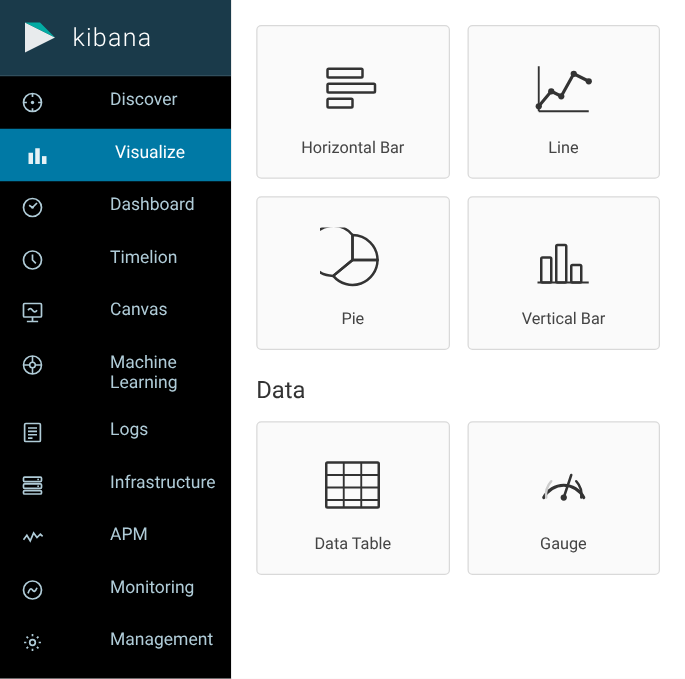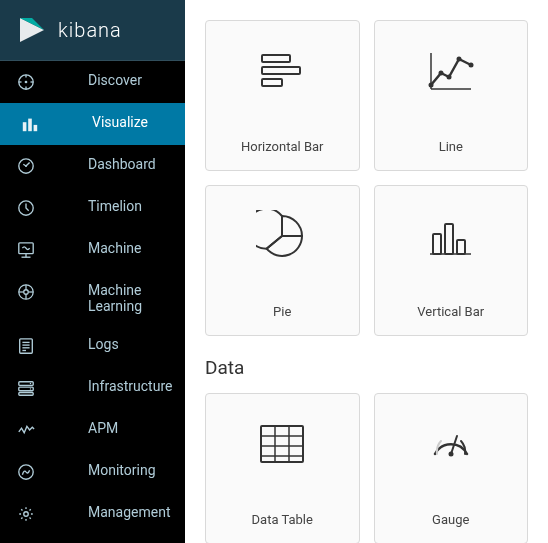--- a/index.html
+++ b/index.html
@@ -109,21 +109,20 @@
       border: 1px solid #d9d9d9;
       border-radius: 4px;
       background: #fafafa;
       display: flex;
       flex-direction: column;
       align-items: center;
       justify-content: center;
       padding: 22px 16px 16px;
       cursor: pointer;
       transition: box-shadow 0.15s, border-color 0.15s;
-      gap: 28px;
     }
 
     .card-icon {
       width: 56px;
       height: 56px;
       display: flex;
       align-items: center;
       justify-content: center;
       margin-bottom: 12px;
       color: #333;
@@ -203,21 +202,21 @@
 
     <div class="nav-item">
       <span class="nav-icon">
         <svg viewBox="0 0 20 20" fill="none" stroke="currentColor" stroke-width="1.5" width="18" height="18">
           <rect x="2" y="2" width="16" height="12" rx="1"></rect>
           <path d="M5 18 L15 18"></path>
           <path d="M10 14 L10 18"></path>
           <path d="M6 8 Q8 5 10 8 Q12 11 14 8"></path>
         </svg>
       </span>
-      <span class="nav-label">Machine</span>
+      <span class="nav-label">Canvas</span>
     </div>
 
     <div class="nav-item">
       <span class="nav-icon">
         <svg viewBox="0 0 20 20" fill="none" stroke="currentColor" stroke-width="1.4" width="18" height="18">
           <circle cx="10" cy="10" r="8"></circle>
           <circle cx="10" cy="10" r="2.5"></circle>
           <line x1="10" y1="2" x2="10" y2="7.5"></line>
           <line x1="10" y1="12.5" x2="10" y2="18"></line>
           <line x1="2" y1="10" x2="7.5" y2="10"></line>

